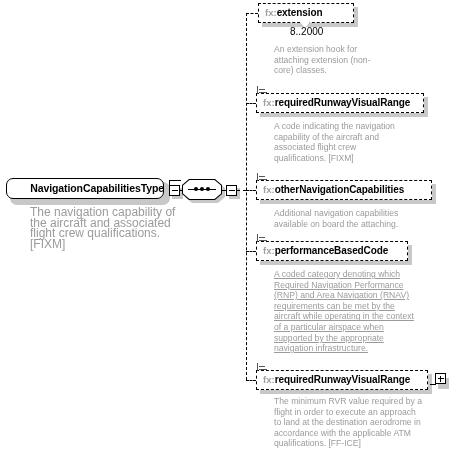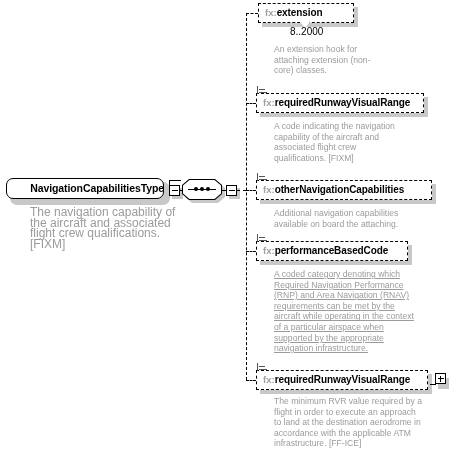--- a/index.html
+++ b/index.html
@@ -396,13 +396,13 @@
       <i></i>
       <i></i>
       <i></i>
     </div>
   <div class="elem-text"><span class="ns">fx:</span><span class="nm">requiredRunwayVisualRange</span></div>
 </div>
 
 <div class="expander-shadow abs" style="left:438px; top:378px;"></div>
 <div class="expander plus abs" style="left:435px; top:373px;"></div>
 <div class="abs" style="left:430px; top:384px; width:6px; height:1px; background:#000;"></div>
-<div class="elem-desc" style="left:261px; top:396px; width:150px;">The minimum RVR value required by a flight in order to execute an approach to land at the destination aerodrome in accordance with the applicable ATM infrastructure. [FF-ICE]</div>
+<div class="elem-desc" style="left:261px; top:396px; width:150px;">The minimum RVR value required by a flight in order to execute an approach to land at the destination aerodrome in accordance with the applicable ATM qualifications. [FF-ICE]</div>
 
 </body></html>

